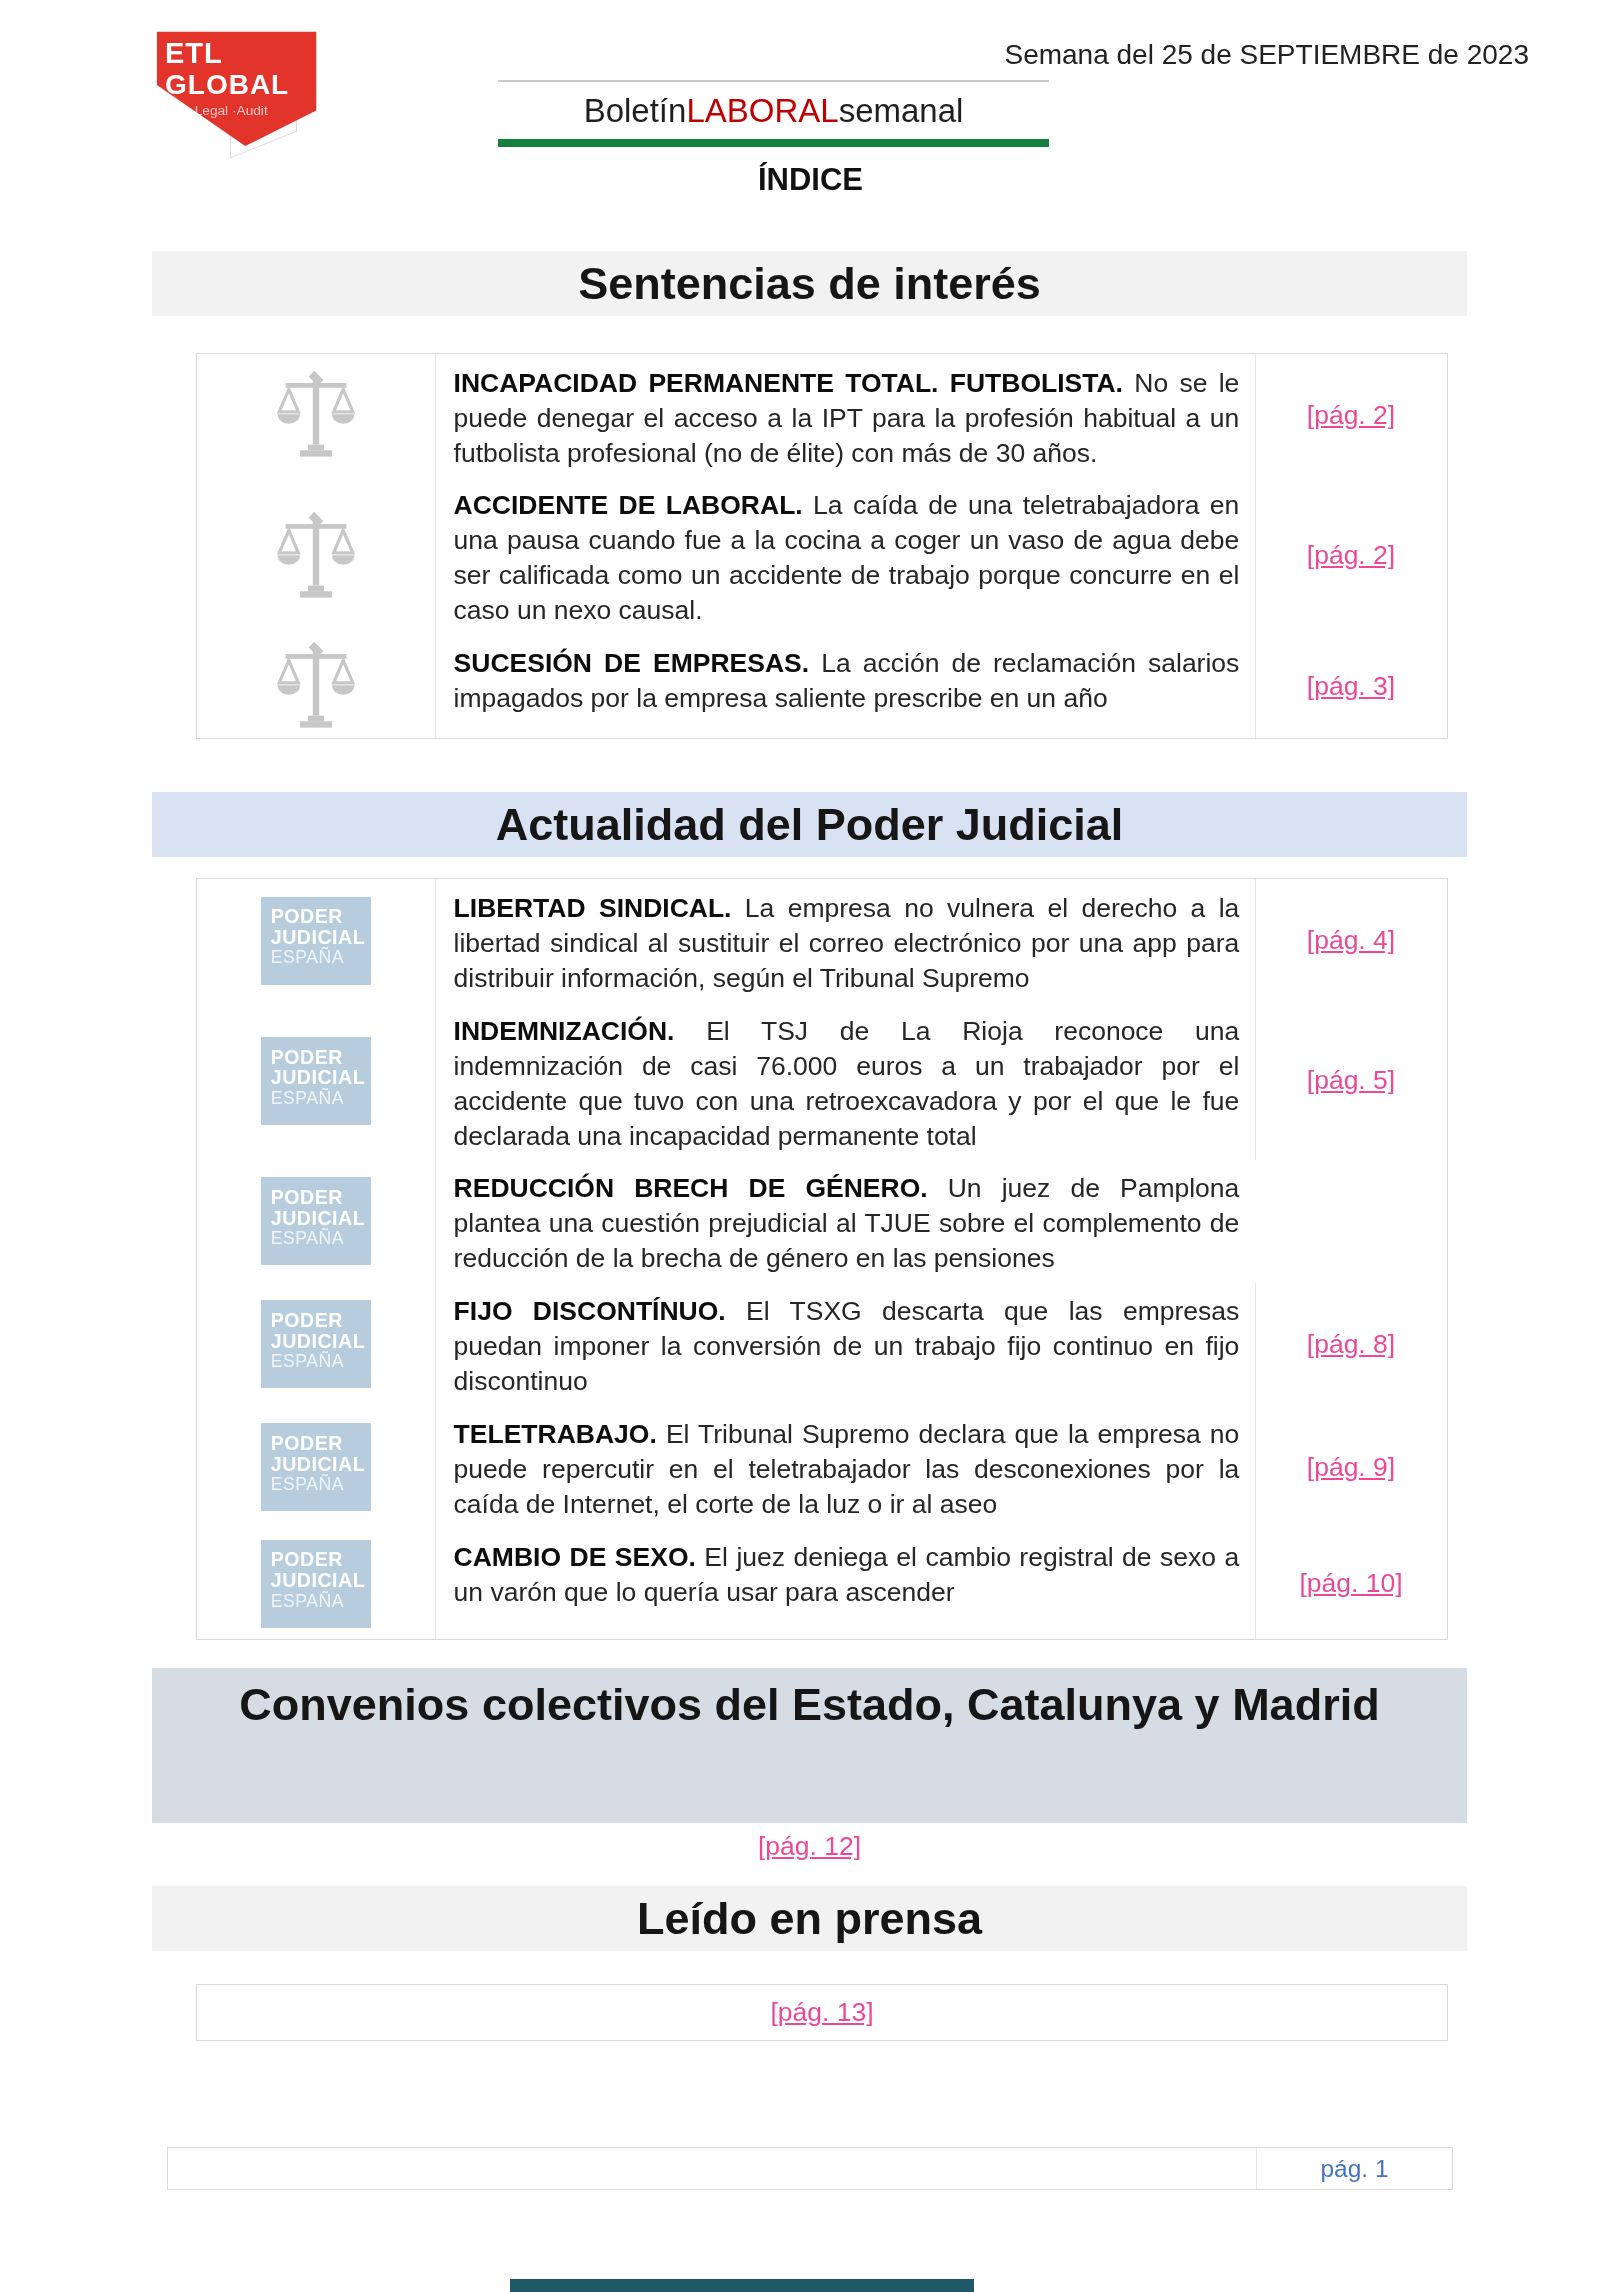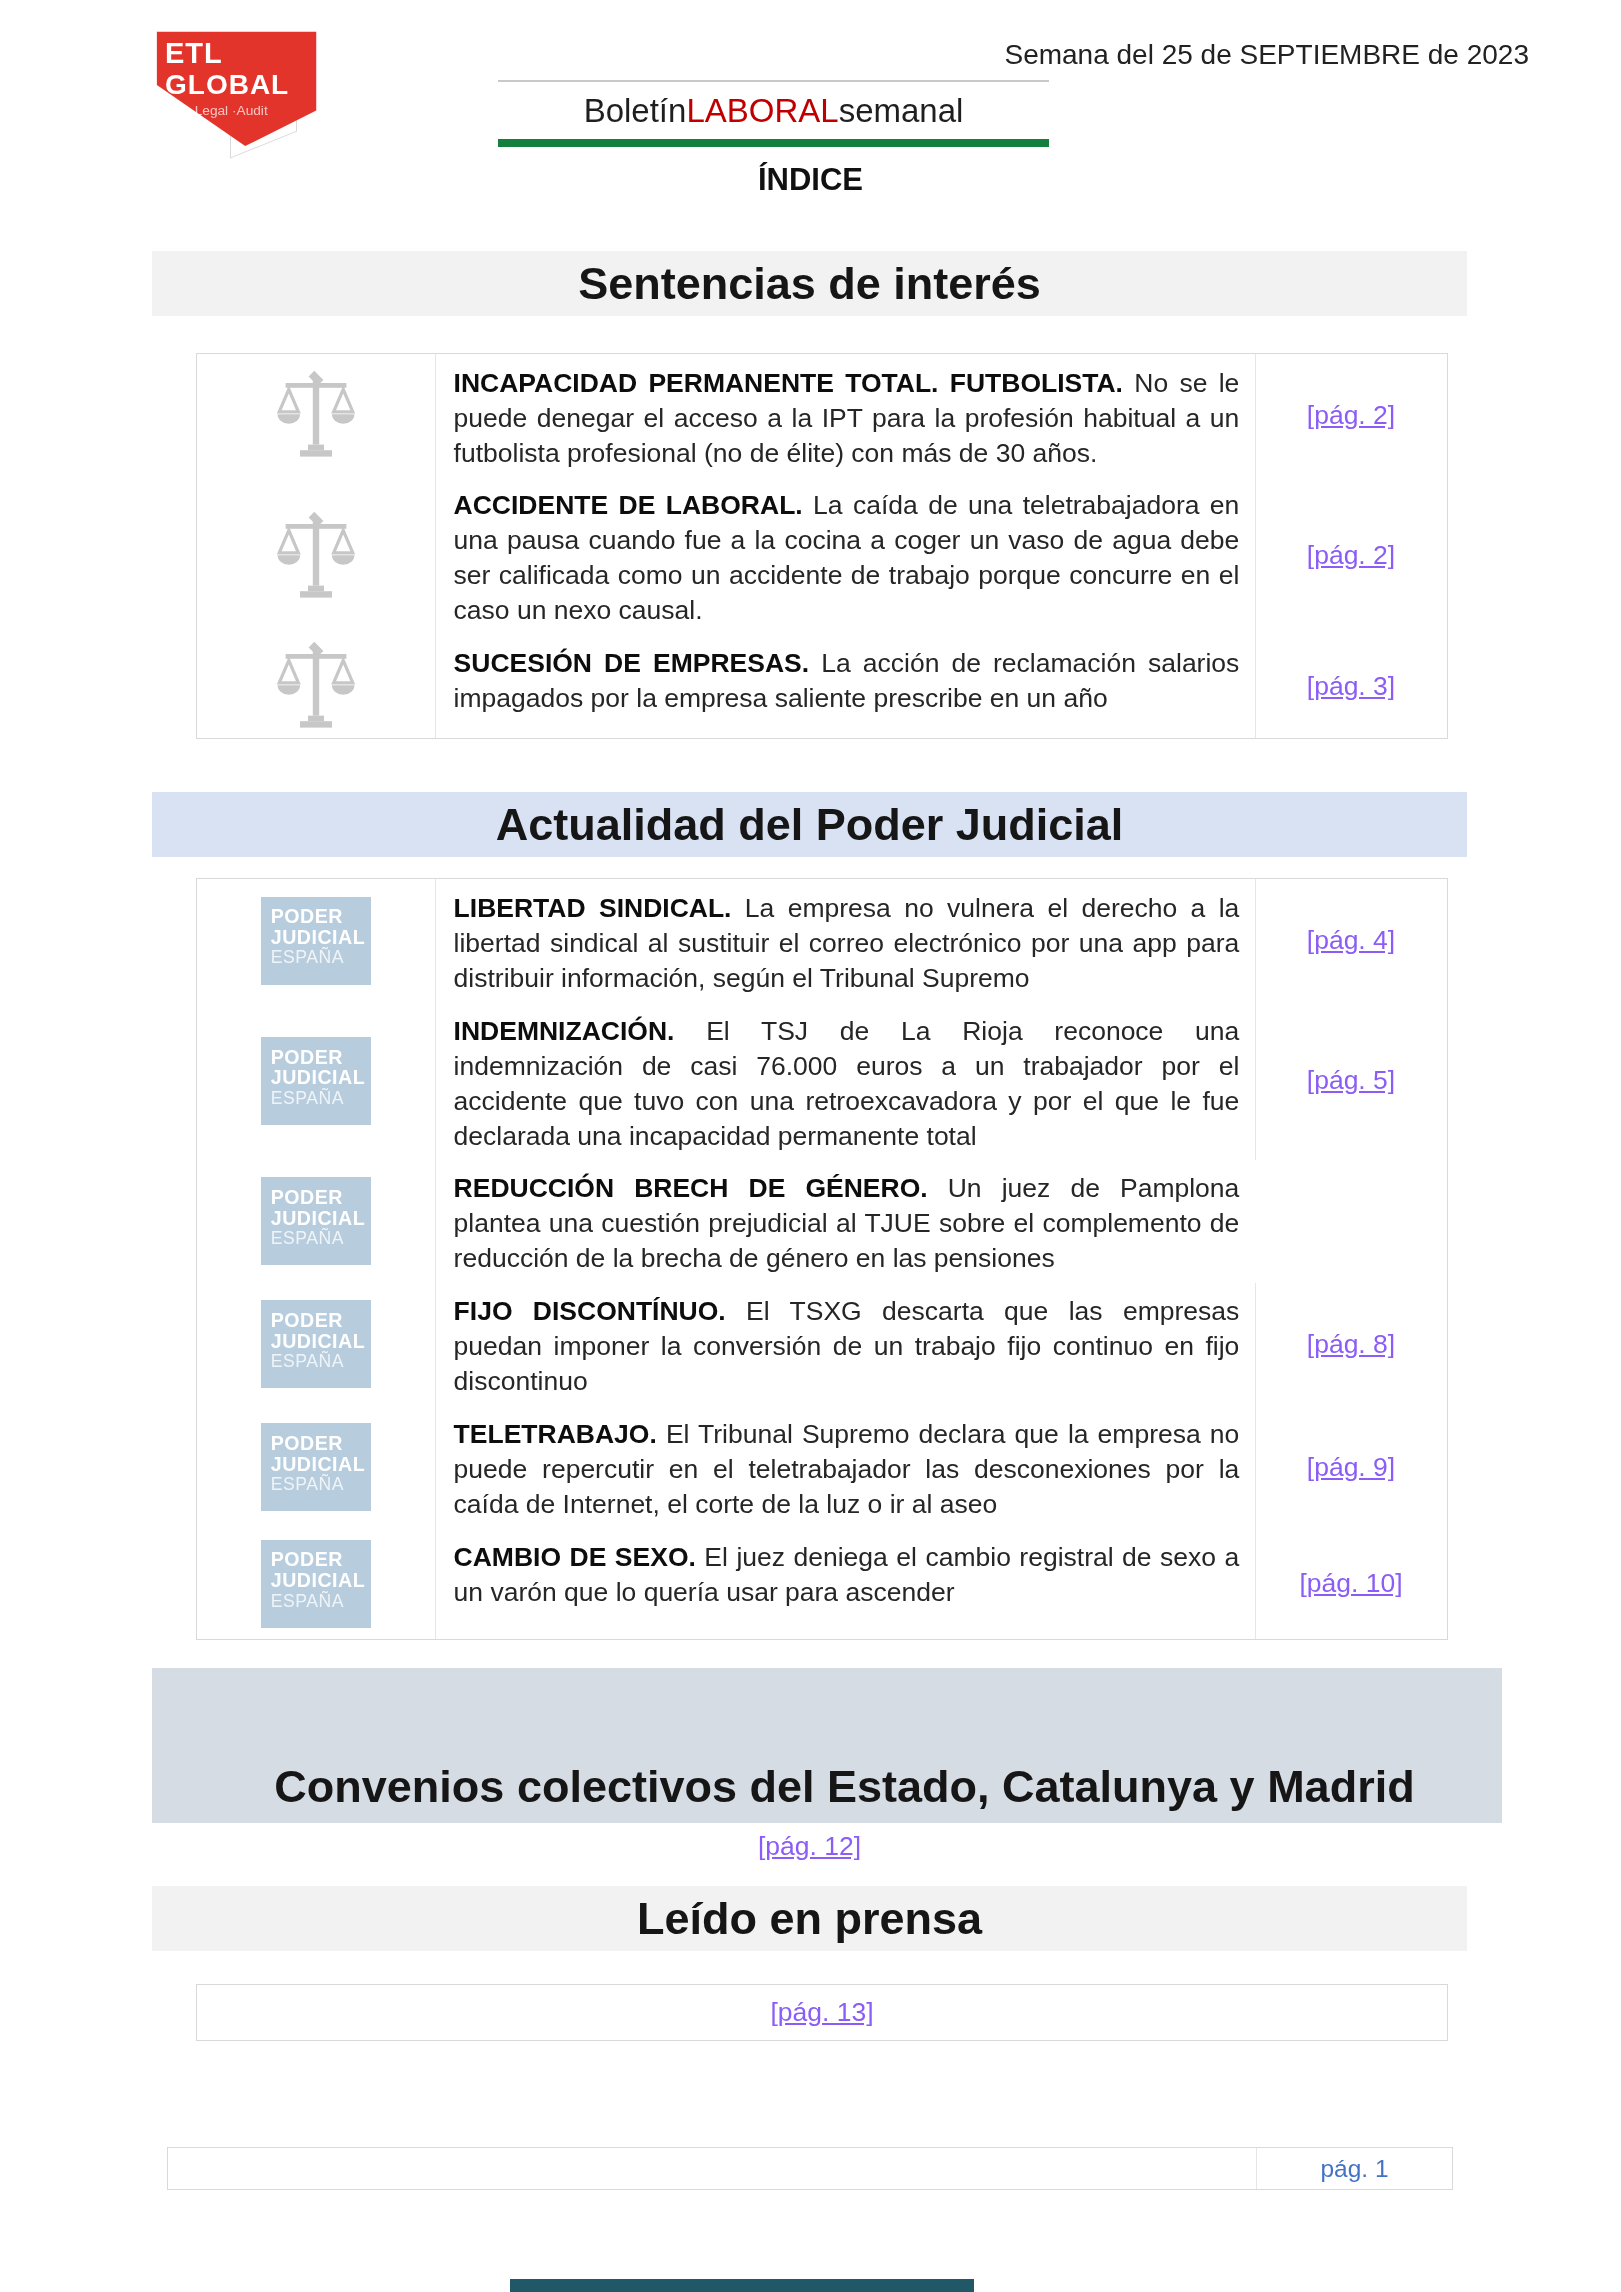--- a/index.html
+++ b/index.html
@@ -37,21 +37,21 @@
     font-size:31px;font-weight:bold;color:#111111;
   }
   
   .bar{
     position:absolute;left:152px;width:1315px;text-align:center;
     font-weight:bold;color:#161616;
   }
   .bar-1{top:251px;height:65px;line-height:65px;font-size:45px;background:#f2f2f2;}
   .bar-2{top:792px;height:65px;line-height:65px;font-size:45px;background:#d9e2f3;}
   .bar-3{top:1668px;height:155px;font-size:45px;background:#d6dce4;
-         display:flex;align-items:flex-end;justify-content:center;padding-left:35px;}
+         display:flex;align-items:flex-start;justify-content:center;}
   .bar-3 .bar-inner{max-width:1157px;line-height:73px;}
   .bar-4{top:1886px;height:65px;line-height:65px;font-size:45px;background:#f2f2f2;}
   
   .etable{
     position:absolute;left:196px;width:1252px;border:1px solid #d9d9d9;
     background:#ffffff;box-sizing:border-box;
   }
   .etable-1{top:353px;}
   .etable-2{top:878px;}
   .erow{display:grid;grid-template-columns:239px 819px 191px;}
@@ -61,21 +61,21 @@
   }
   .cell-text{padding:11.8px 15.7px 5.9px 17.6px;box-sizing:border-box;}
   .cell-text p{
     margin:0;font-size:26.5px;line-height:35px;text-align:justify;color:#262626;
   }
   .lead{font-weight:bold;color:#0d0d0d;}
   .cell-link{
     display:flex;align-items:center;justify-content:center;
     border-left:1px solid #e6e6e6;
   }
-  a.pglink{color:#8b5cf6;text-decoration:underline;font-size:26.5px;cursor:pointer;}
+  a.pglink{color:#ec4899;text-decoration:underline;font-size:26.5px;cursor:pointer;}
   
   .r-120{min-height:118px;} .r-150{min-height:147px;} .r-106{min-height:104px;}
   .r-126{min-height:123px;} .r-160{min-height:157px;} .r-112{min-height:110px;}
   
   .scales{width:80px;height:94px;}
   
   .pj-logo{
     width:110px;height:88px;background:#b7cdde;box-sizing:border-box;
     padding:9.8px 0 0 9.8px;line-height:20.6px;color:#ffffff;
     font-weight:bold;font-size:19.6px;letter-spacing:0.5px;

